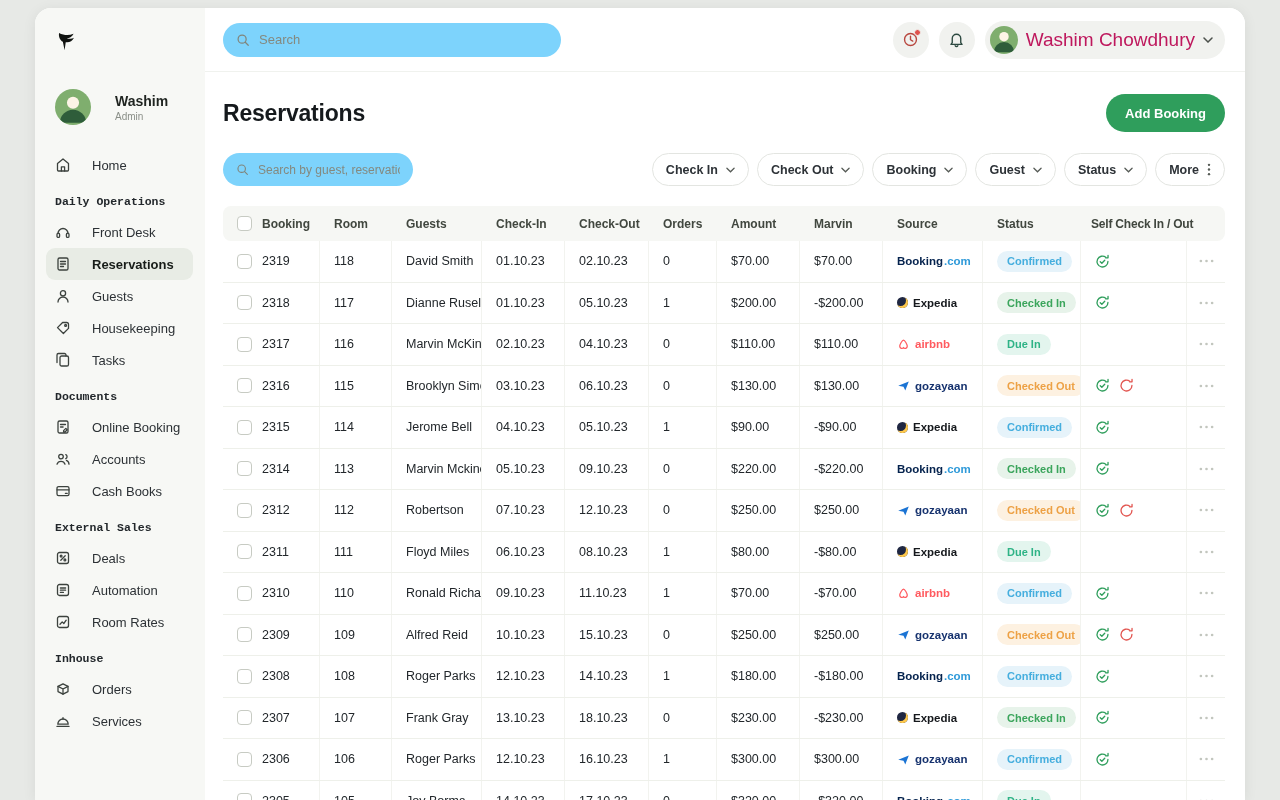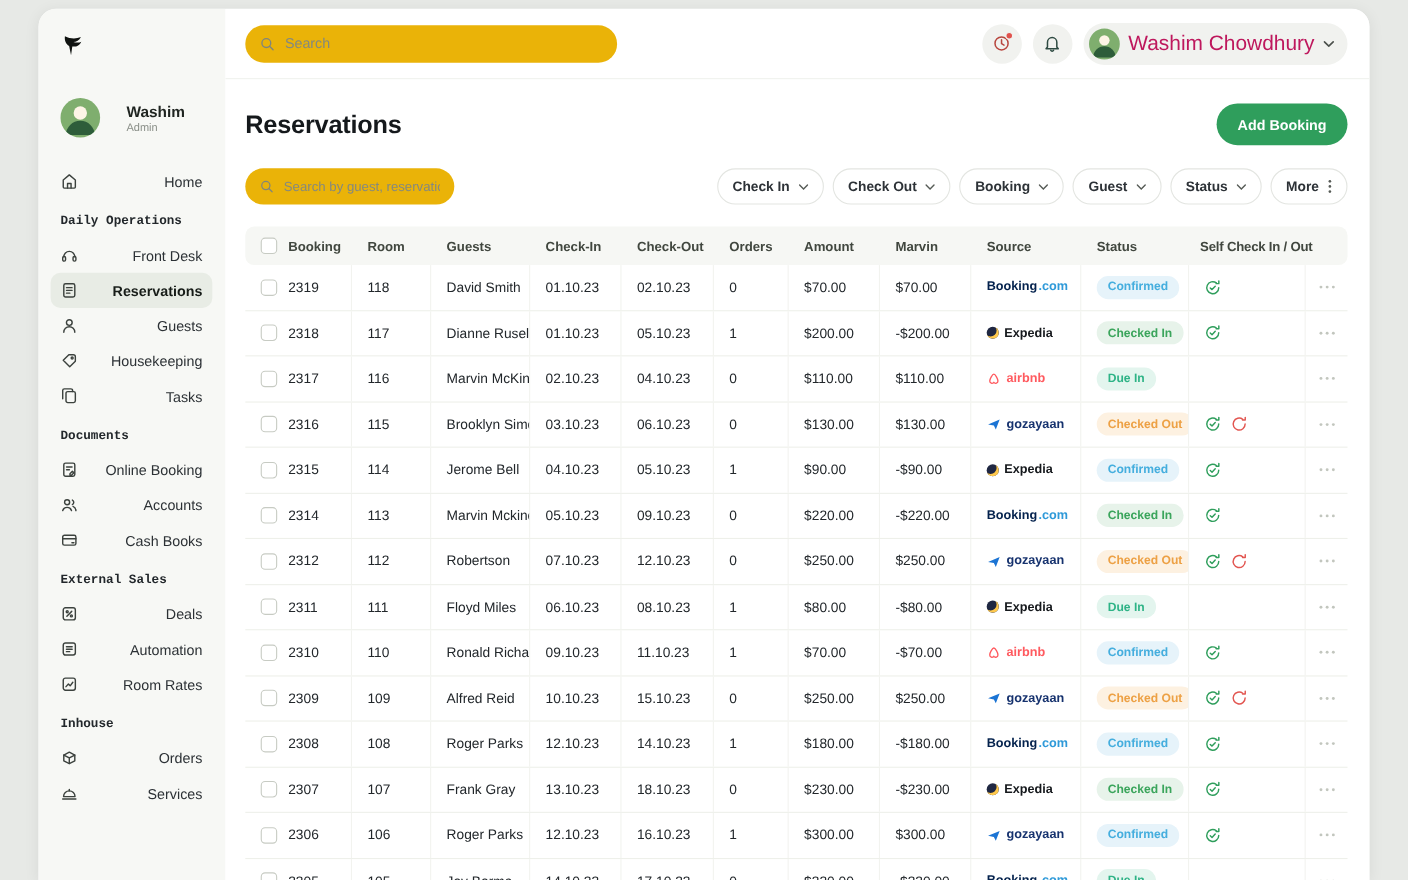--- a/index.html
+++ b/index.html
@@ -13,33 +13,33 @@
   
   .sidebar { width:170px; flex-shrink:0; background:#f7f8f5; padding:22px 12px 0 20px; overflow:hidden; }
   .logo { margin-bottom:36px; cursor:pointer; }
   .user-block { display:flex; align-items:center; gap:24px; margin-bottom:24px; }
   .avatar { width:36px; height:36px; border-radius:50%; background:#7fae6e; overflow:hidden; flex-shrink:0; }
   .avatar svg { display:block; }
   .user-name { font-size:14px; font-weight:700; color:#1f2420; }
   .user-role { font-size:10px; color:#8a8f88; margin-top:2px; }
   nav { margin-top:4px; }
   .nav-heading { font-size:11.5px; font-weight:700; color:#22272b; margin:14px 0 8px 0;font-family:Liberation Mono, monospace; }
-  .nav-item { display:flex; align-items:center; gap:1px; height:32px; padding:0 9px; margin:0 0 0 -9px;
-    border-radius:9px; cursor:pointer; color:#33383d;justify-content:space-between; }
+  .nav-item { display:flex; align-items:center; gap:21px; height:32px; padding:0 9px; margin:0 0 0 -9px;
+    border-radius:9px; cursor:pointer; color:#33383d; }
   .nav-item .icon { color:#3c423e; display:flex; }
   .nav-label { font-size:13px; font-weight:500; color:#2c3135; white-space:nowrap; }
   .nav-item.active { background:#e8ece5; }
   .nav-item.active .nav-label { font-weight:700; color:#171c18; }
   .icon svg { display:block; }
 
   
   .main { flex:1; display:flex; flex-direction:column; background:#fff; min-width:0; }
   .topbar { height:64px; flex-shrink:0; display:flex; align-items:center; padding:0 20px 0 18px;
     border-bottom:1px solid #f0f2ee; }
-  .search { display:flex; align-items:center; gap:9px; background:#eab308; border-radius:17px; padding:0 13px; }
+  .search { display:flex; align-items:center; gap:9px; background:#7dd3fc; border-radius:17px; padding:0 13px; }
   .global-search { width:338px; height:34px; }
   .search input { border:none; outline:none; background:transparent; font-family:"Liberation Sans", sans-serif;
     font-size:13px; color:#3a3f3a; width:100%; }
   .search input::placeholder { color:#84897f; }
   .topbar-right { margin-left:auto; display:flex; align-items:center; gap:10px; }
   .icon-btn { position:relative; width:36px; height:36px; border-radius:50%; background:#f1f2ef; border:none;
     display:flex; align-items:center; justify-content:center; color:#38413c; cursor:pointer; }
   .badge-dot { position:absolute; top:7px; right:8px; width:7px; height:7px; border-radius:50%;
     background:#e0524d; border:1.5px solid #f1f2ef; }
   .user-chip { display:flex; align-items:center; gap:8px; background:#f1f2ef; border-radius:19px;

